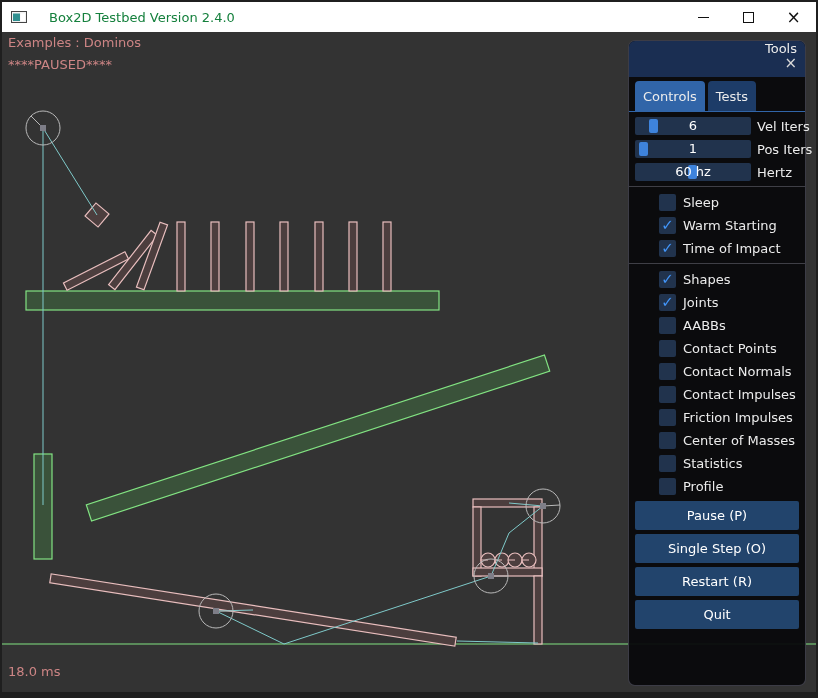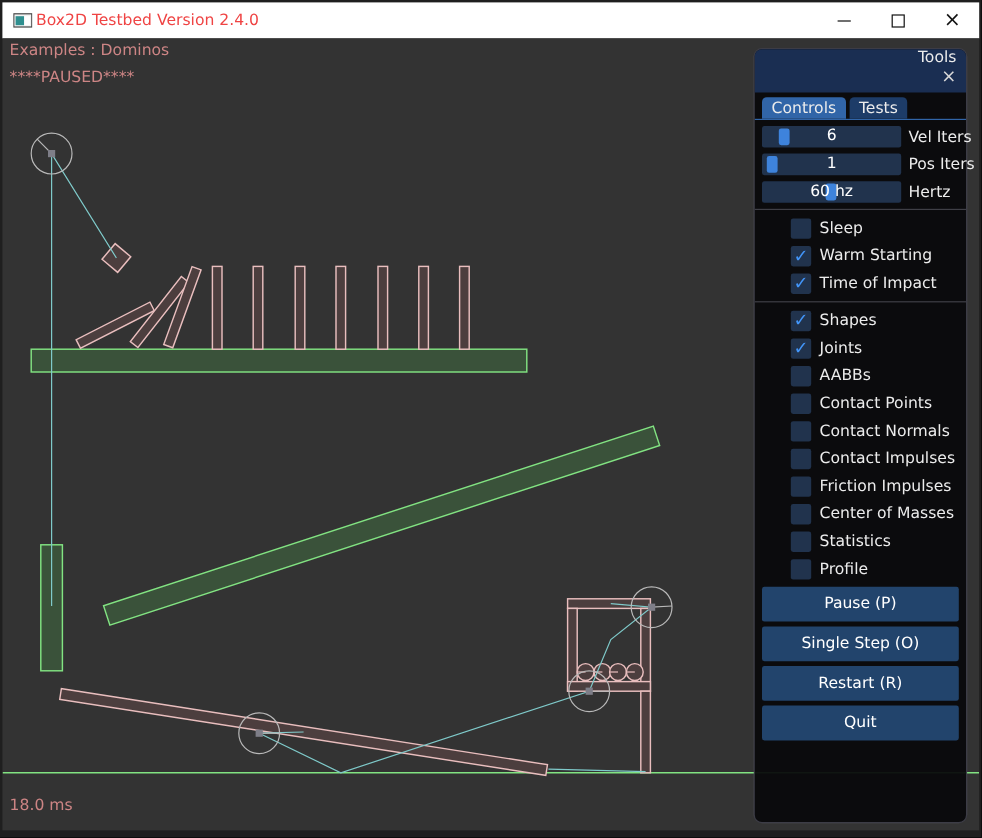--- a/index.html
+++ b/index.html
@@ -2,21 +2,21 @@
 <html style="--static_body_outline: #82e382; --static_body_fill: #3a523a; --dynamic_body_outline: #e9bebe; --dynamic_body_fill: #4c3e3e; --joint_line: #7fcaca; --joint_circle: #b9b9b9; --overlay_text: #cd8585; --accent_blue: #4296fa; --frame_bg: #21334d; --slider_grab: #3e83dc; --button_bg: #22446c; --tab_active: #3165a8; --tab_inactive: #1d3c68; --panel_title_bg: #1a2e52;"><head>
 <meta charset="utf-8">
 <style>
   html,body{margin:0;padding:0;background:#000;}
   .screen{position:relative;width:818px;height:698px;background:#1f1f1f;overflow:hidden;
           font-family:"DejaVu Sans","Liberation Sans",sans-serif;}
   
   .titlebar{position:absolute;left:2px;top:2px;width:814px;height:30px;background:#ffffff;
             display:flex;align-items:center;}
   .app-icon{margin-left:9px;width:16px;height:16px;flex:0 0 auto;}
-  .win-title{margin-left:3px;font-size:13px;color:#ef4444;}
+  .win-title{margin-left:22px;font-size:13px;color:#15803d;}
   .caption-buttons{margin-left:auto;display:flex;height:100%;}
   .cap{width:45px;height:100%;display:flex;align-items:center;justify-content:center;}
   .glyph-min{width:11px;height:1px;background:#111;}
   .glyph-max{width:9px;height:9px;border:1px solid #111;}
   .glyph-close{font-size:17px;color:#111;line-height:1;}
   
   .client{position:absolute;left:2px;top:32px;width:814px;height:660px;background:#333333;overflow:hidden;}
   svg.scene{position:absolute;left:0;top:0;display:block;}
   .overlay-text{position:absolute;font-size:13px;color:var(--overlay_text);}
   #t-example{left:6px;top:3px;}
@@ -32,21 +32,21 @@
   .jgizmo line{stroke:var(--joint_circle);stroke-width:1;}
   .jgizmo rect{fill:#7e7e88;}
   
   .panel{position:absolute;left:626px;top:8px;width:178px;height:646px;box-sizing:border-box;
          background:rgba(9,9,11,0.94);border:1px solid rgba(110,110,128,0.5);border-radius:7px;
          font-size:13px;color:#ececec;}
   .panel-title{height:36px;background:var(--panel_title_bg);border-radius:6px 6px 0 0;
                display:flex;align-items:flex-end;padding:0 8px;flex-direction:column;}
   .panel-close{margin-left:auto;color:#d8d8d8;font-size:15px;line-height:1;}
   .tabbar{display:flex;gap:3px;padding:4px 6px 0;border-bottom:1px solid var(--tab_active);}
-  .tab{height:18px;padding:0 8px;display:flex;align-items:center;border-radius:4px 4px 0 0;
+  .tab{height:30px;padding:0 8px;display:flex;align-items:center;border-radius:4px 4px 0 0;
        background:var(--tab_inactive);}
   .tab.active{background:var(--tab_active);}
   .sliders{margin:5px 6px 0;}
   .srow{display:flex;align-items:center;height:18px;margin-bottom:5px;}
   .sframe{position:relative;width:116px;height:18px;background:var(--frame_bg);border-radius:2px;flex:0 0 auto;}
   .sgrab{position:absolute;top:2px;width:9px;height:14px;background:var(--slider_grab);border-radius:2px;}
   .sval{position:relative;width:100%;text-align:center;line-height:18px;color:#fff;}
   .slabel{margin-left:6px;white-space:nowrap;}
   .sep{height:1px;background:#3f3f46;margin:3px 0 2px;}
   .cgroup{padding:5px 6px 0;}

